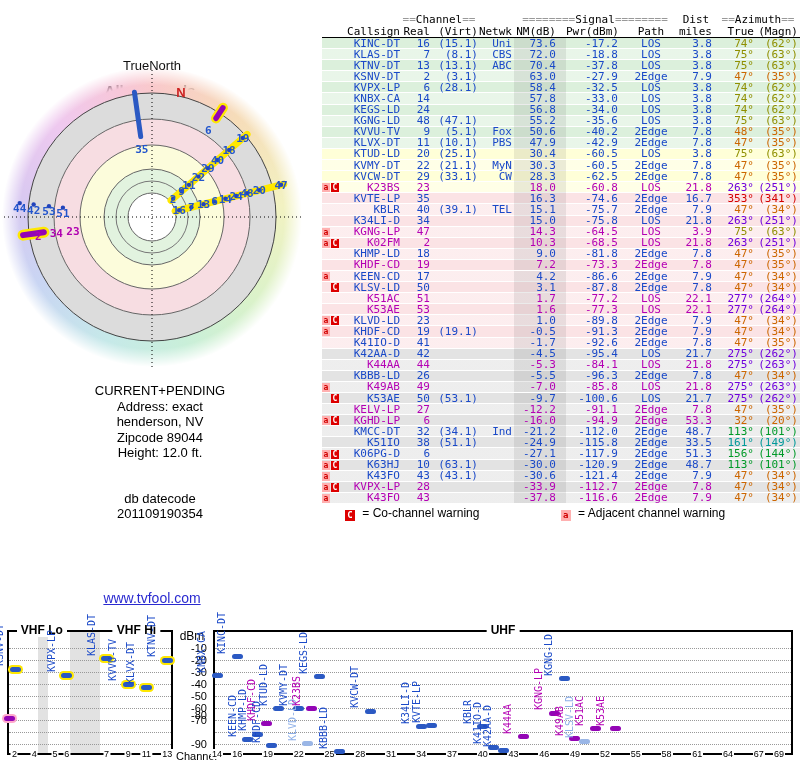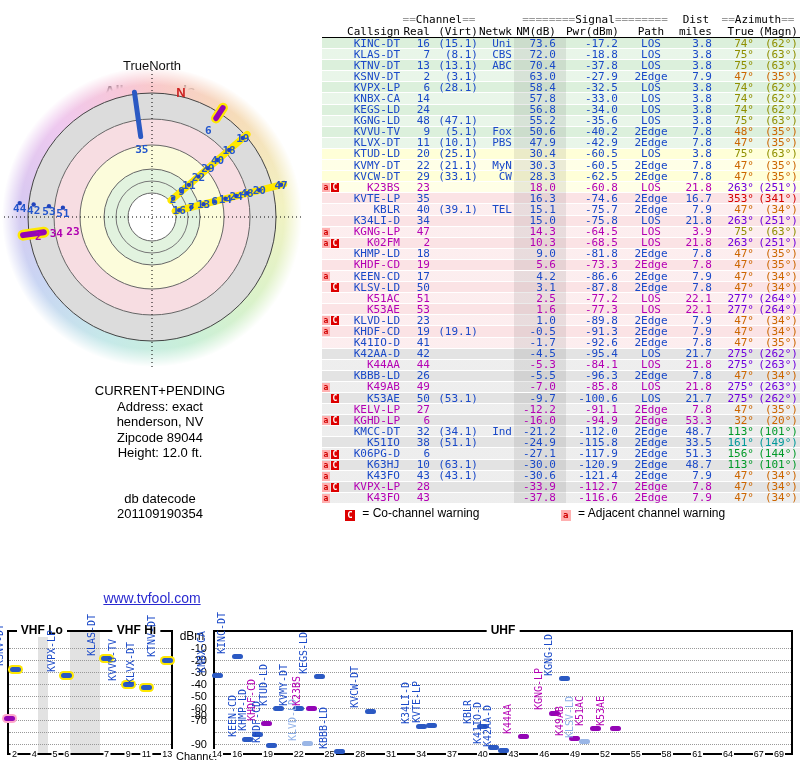--- a/index.html
+++ b/index.html
@@ -451,21 +451,21 @@
         <span class="cell c-tr az-orange">47°</span>
         <span class="cell c-mg az-orange">(35°)</span>
       </div>
       <div class="row bg-p">
         <span class="cell c-ba"></span>
         <span class="cell c-bc"></span>
         <span class="cell c-cs tm">KHDF-CD</span>
         <span class="cell c-re tm">19</span>
         <span class="cell c-vi tm"></span>
         <span class="cell c-ne tm"></span>
-        <span class="cell c-nm tm">5.6</span>
+        <span class="cell c-nm tm">7.2</span>
         <span class="cell c-pw tm">-73.3</span>
         <span class="cell c-pa tm">2Edge</span>
         <span class="cell c-di tm">7.8</span>
         <span class="cell c-tr az-orange">47°</span>
         <span class="cell c-mg az-orange">(35°)</span>
       </div>
       <div class="row bg-p alt">
         <span class="cell c-ba"><span class="badge bA">a</span></span>
         <span class="cell c-bc"></span>
         <span class="cell c-cs tb">KEEN-CD</span>
@@ -493,21 +493,21 @@
         <span class="cell c-tr az-orange">47°</span>
         <span class="cell c-mg az-orange">(34°)</span>
       </div>
       <div class="row bg-p alt">
         <span class="cell c-ba"></span>
         <span class="cell c-bc"></span>
         <span class="cell c-cs tm">K51AC</span>
         <span class="cell c-re tm">51</span>
         <span class="cell c-vi tm"></span>
         <span class="cell c-ne tm"></span>
-        <span class="cell c-nm tm">2.5</span>
+        <span class="cell c-nm tm">1.7</span>
         <span class="cell c-pw tm">-77.2</span>
         <span class="cell c-pa tm">LOS</span>
         <span class="cell c-di tm">22.1</span>
         <span class="cell c-tr az-purple">277°</span>
         <span class="cell c-mg az-purple">(264°)</span>
       </div>
       <div class="row bg-p">
         <span class="cell c-ba"></span>
         <span class="cell c-bc"></span>
         <span class="cell c-cs tm">K53AE</span>

